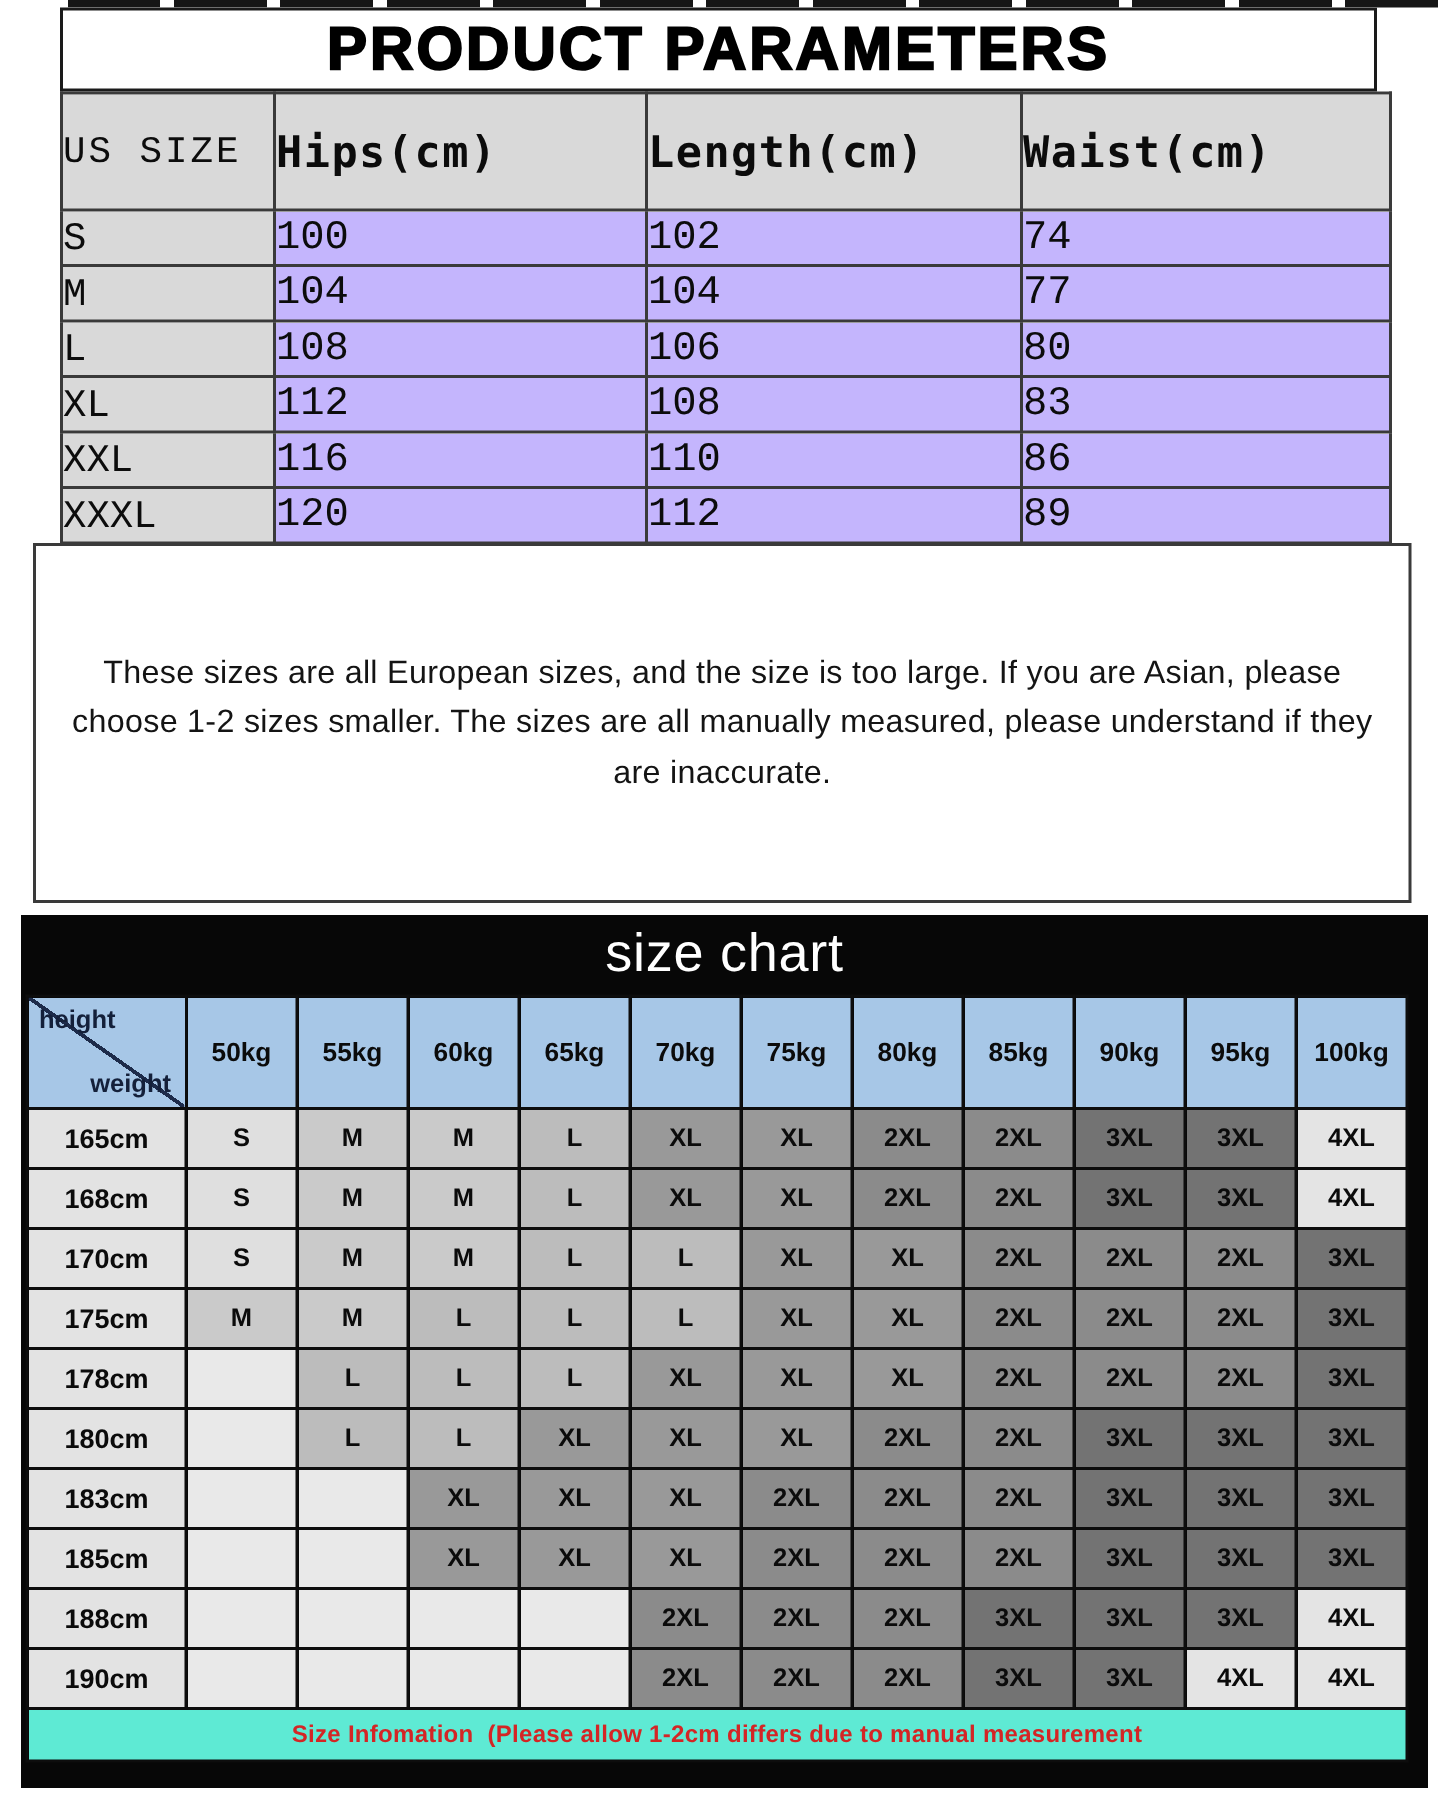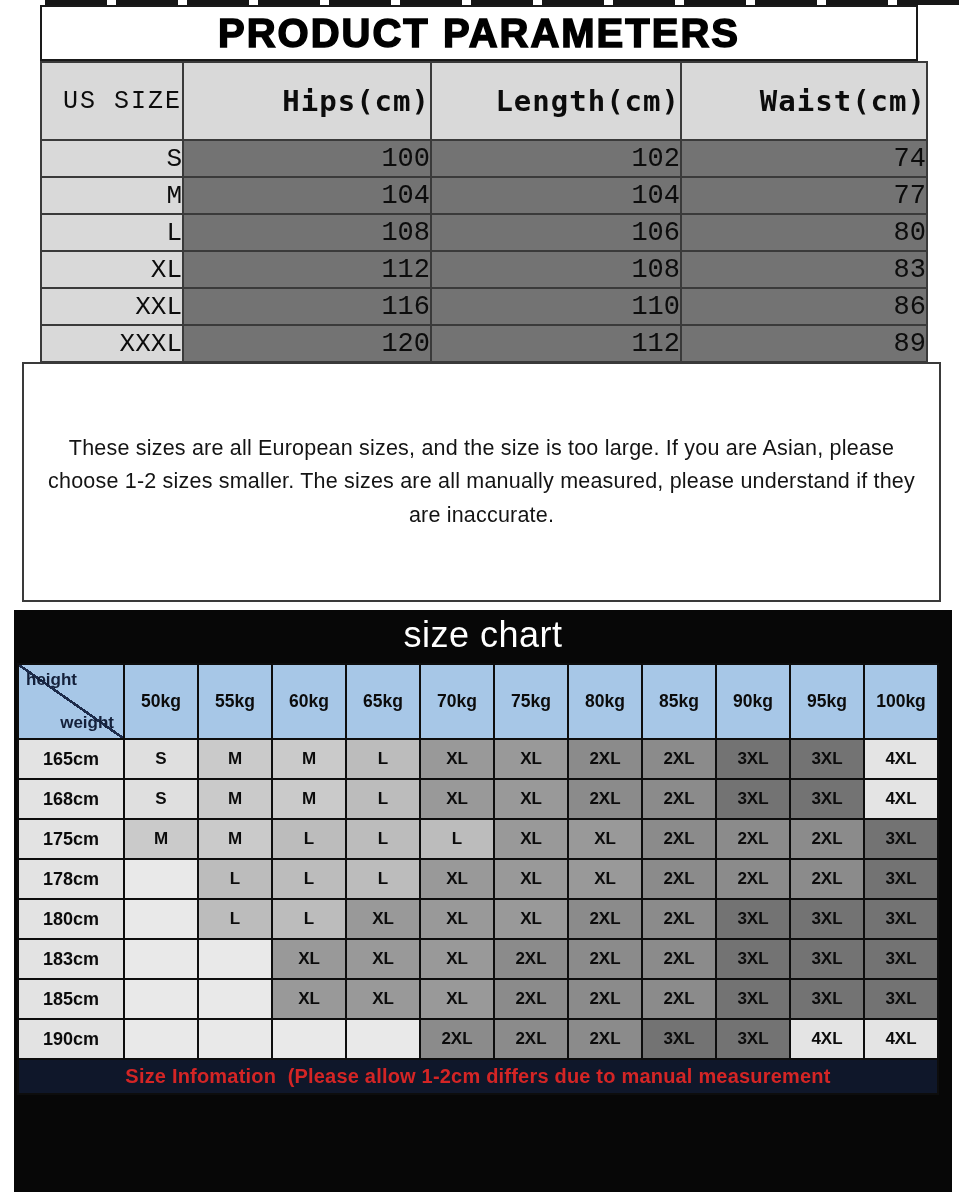--- a/index.html
+++ b/index.html
@@ -25,39 +25,39 @@
     margin:16px; font-size:40px; font-weight:bold; letter-spacing:2px;
     color:#000; -webkit-text-stroke:1.5px #000;
   }
 
   
   #param-table {
     position:absolute; left:40px; top:61px; width:886px;
     border-collapse:collapse; table-layout:fixed;
   }
   #param-table th, #param-table td {
-    border:2px solid #3a3a3a; text-align:right; vertical-align:middle;
+    border:2px solid #3a3a3a; text-align:left; vertical-align:middle;
     padding:0; color:#0c0c0c; overflow:hidden;
   }
   #param-table thead tr { height:78px; }
   #param-table tbody tr { height:37px; }
   .us-size-th {
     background:#d9d9d9; font-family:"Liberation Mono", monospace;
     font-weight:normal; font-size:25px; letter-spacing:2px;
   }
   .param-th {
     background:#d9d9d9; font-family:"DejaVu Sans Mono", monospace;
     font-weight:bold; font-size:29px; letter-spacing:1px;
   }
   .size-label {
     background:#d9d9d9; font-family:"Liberation Mono", monospace;
     font-weight:normal; font-size:26px;
   }
   #param-table tbody td {
-    background:#737373; font-family:"Liberation Mono", monospace; font-size:27px;
+    background:#c4b5fd; font-family:"Liberation Mono", monospace; font-size:27px;
   }
 
   
   #note-box {
     position:absolute; left:22px; top:362px; width:919px; height:240px;
     border:2px solid #3a3a3a; background:#ffffff;
     display:flex; align-items:center; justify-content:center;
   }
   #note-box p {
     margin:0; width:880px; text-align:center; font-size:21.5px;
@@ -88,21 +88,21 @@
   .corner { position:relative; }
   .corner .diag {
     position:absolute; left:0; top:0; right:0; bottom:0;
     background:linear-gradient(to top right,
       transparent calc(50% - 1.3px), #1d2b4a calc(50% - 1.3px),
       #1d2b4a calc(50% + 1.3px), transparent calc(50% + 1.3px));
   }
   .corner .c-top { position:absolute; top:5px; left:7px; font-size:17px; color:#14203a; }
   .corner .c-bottom { position:absolute; bottom:5px; right:9px; font-size:17px; color:#14203a; }
   #chart-footer-cell {
-    height:35px; background:#0f172a; font-size:20px; font-weight:bold;
+    height:35px; background:#5eead4; font-size:16px; font-weight:bold;
     white-space:pre-wrap; letter-spacing:0.2px;
   }
 </style>
 </head>
 <body>
 
 <div id="top-artifact"></div>
 
 <div id="title-box">
   <h1>PRODUCT PARAMETERS</h1>
@@ -227,20 +227,34 @@
           <td style="background: rgb(188, 188, 188);">L</td>
           <td style="background: rgb(153, 153, 153);">XL</td>
           <td style="background: rgb(153, 153, 153);">XL</td>
           <td style="background: rgb(139, 139, 139);">2XL</td>
           <td style="background: rgb(139, 139, 139);">2XL</td>
           <td style="background: rgb(115, 115, 115);">3XL</td>
           <td style="background: rgb(115, 115, 115);">3XL</td>
           <td style="background: rgb(228, 228, 228);">4XL</td>
         </tr>
         <tr>
+          <th class="height-th">170cm</th>
+          <td style="background: rgb(223, 223, 223);">S</td>
+          <td style="background: rgb(202, 202, 202);">M</td>
+          <td style="background: rgb(202, 202, 202);">M</td>
+          <td style="background: rgb(188, 188, 188);">L</td>
+          <td style="background: rgb(188, 188, 188);">L</td>
+          <td style="background: rgb(153, 153, 153);">XL</td>
+          <td style="background: rgb(153, 153, 153);">XL</td>
+          <td style="background: rgb(139, 139, 139);">2XL</td>
+          <td style="background: rgb(139, 139, 139);">2XL</td>
+          <td style="background: rgb(139, 139, 139);">2XL</td>
+          <td style="background: rgb(115, 115, 115);">3XL</td>
+        </tr>
+        <tr>
           <th class="height-th">175cm</th>
           <td style="background: rgb(202, 202, 202);">M</td>
           <td style="background: rgb(202, 202, 202);">M</td>
           <td style="background: rgb(188, 188, 188);">L</td>
           <td style="background: rgb(188, 188, 188);">L</td>
           <td style="background: rgb(188, 188, 188);">L</td>
           <td style="background: rgb(153, 153, 153);">XL</td>
           <td style="background: rgb(153, 153, 153);">XL</td>
           <td style="background: rgb(139, 139, 139);">2XL</td>
           <td style="background: rgb(139, 139, 139);">2XL</td>
@@ -295,20 +309,34 @@
           <td style="background: rgb(233, 233, 233);"></td>
           <td style="background: rgb(153, 153, 153);">XL</td>
           <td style="background: rgb(153, 153, 153);">XL</td>
           <td style="background: rgb(153, 153, 153);">XL</td>
           <td style="background: rgb(139, 139, 139);">2XL</td>
           <td style="background: rgb(139, 139, 139);">2XL</td>
           <td style="background: rgb(139, 139, 139);">2XL</td>
           <td style="background: rgb(115, 115, 115);">3XL</td>
           <td style="background: rgb(115, 115, 115);">3XL</td>
           <td style="background: rgb(115, 115, 115);">3XL</td>
+        </tr>
+        <tr>
+          <th class="height-th">188cm</th>
+          <td style="background: rgb(233, 233, 233);"></td>
+          <td style="background: rgb(233, 233, 233);"></td>
+          <td style="background: rgb(233, 233, 233);"></td>
+          <td style="background: rgb(233, 233, 233);"></td>
+          <td style="background: rgb(139, 139, 139);">2XL</td>
+          <td style="background: rgb(139, 139, 139);">2XL</td>
+          <td style="background: rgb(139, 139, 139);">2XL</td>
+          <td style="background: rgb(115, 115, 115);">3XL</td>
+          <td style="background: rgb(115, 115, 115);">3XL</td>
+          <td style="background: rgb(115, 115, 115);">3XL</td>
+          <td style="background: rgb(228, 228, 228);">4XL</td>
         </tr>
         <tr>
           <th class="height-th">190cm</th>
           <td style="background: rgb(233, 233, 233);"></td>
           <td style="background: rgb(233, 233, 233);"></td>
           <td style="background: rgb(233, 233, 233);"></td>
           <td style="background: rgb(233, 233, 233);"></td>
           <td style="background: rgb(139, 139, 139);">2XL</td>
           <td style="background: rgb(139, 139, 139);">2XL</td>
           <td style="background: rgb(139, 139, 139);">2XL</td>

